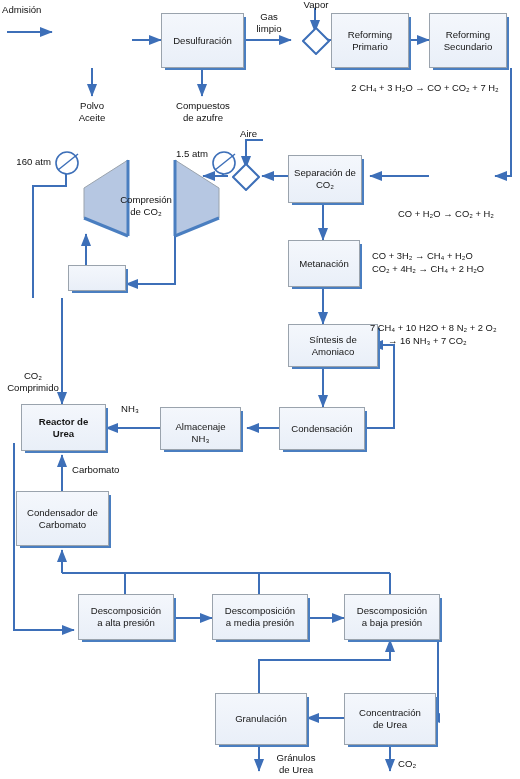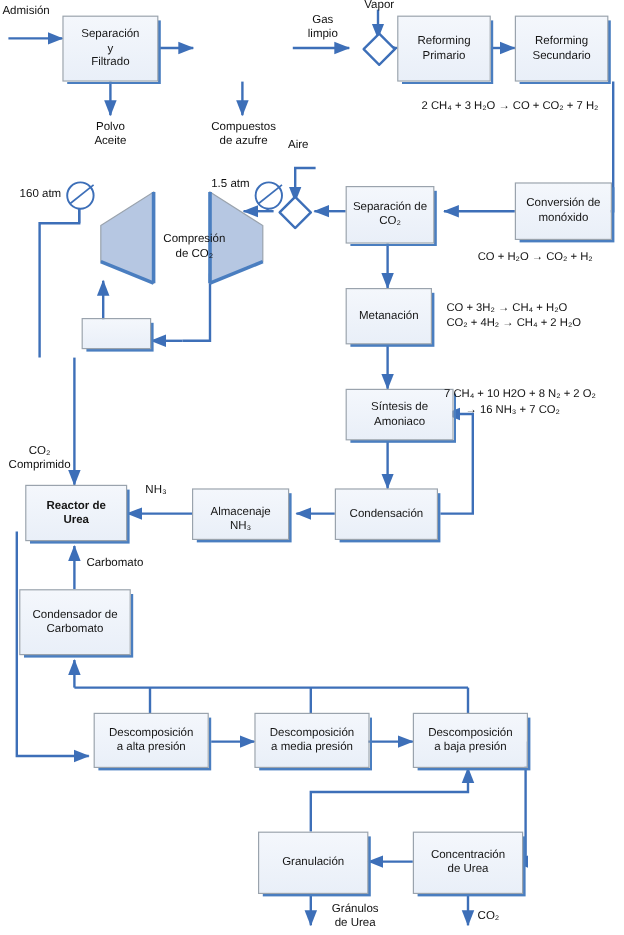--- a/index.html
+++ b/index.html
@@ -125,41 +125,35 @@
 
     <g stroke="#3d6fb8" stroke-width="2" fill="none" marker-end="url(#ah)">
       <path d="M86,270 V234"></path>
     </g>
 
     <g stroke="#3d6fb8" stroke-width="2" fill="none" marker-end="url(#ah)">
       <path d="M152,284 H126"></path>
     </g>
   </svg>
 
-  <div class="box" style="left:52px;top:13px;width:80px;height:55px;">
-    <span style="white-space: pre-line;">Separación
-y
-Filtrado</span>
-  </div>
-
+
+  <div class="box" style="left:161px;top:13px;width:83px;height:55px;">
+    <span>Desulfuración</span>
+  </div>
 
   <div class="box" style="left:331px;top:13px;width:78px;height:55px;">
     <span style="white-space: pre-line;">Reforming
 Primario</span>
   </div>
 
   <div class="box" style="left:429px;top:13px;width:78px;height:55px;">
     <span style="white-space: pre-line;">Reforming
 Secundario</span>
   </div>
 
-  <div class="box" style="left:429px;top:152px;width:81px;height:48px;">
-    <span style="white-space: pre-line;">Conversión de
-monóxido</span>
-  </div>
 
   <div class="box" style="left:288px;top:155px;width:74px;height:48px;">
     <span style="white-space: pre-line;">Separación de
 CO₂</span>
   </div>
 
   <div class="box" style="left:288px;top:240px;width:72px;height:47px;">
     <span>Metanación</span>
   </div>
 
@@ -265,23 +259,23 @@
 Aceite</div>
 
   <div class="lbl c" style="left: 160px; top: 100px; width: 86px; white-space: pre-line;">Compuestos
 de azufre</div>
 
   <div class="lbl c" style="left: 246px; top: 11px; width: 46px; white-space: pre-line;">Gas
 limpio</div>
 
   <div class="lbl c" style="left:290px;top:-1px;width:52px;">Vapor</div>
 
-  <div class="lbl" style="left:240px;top:115px;width:40px;">Aire</div>
-
-  <div class="lbl c" style="left: 130px; top: 194px; width: 64px; white-space: pre-line;">Compresión
+  <div class="lbl" style="left:240px;top:128px;width:40px;">Aire</div>
+
+  <div class="lbl c" style="left: 114px; top: 194px; width: 64px; white-space: pre-line;">Compresión
 de CO₂</div>
 
   <div class="lbl c" style="left: 0px; top: 370px; width: 66px; white-space: pre-line;">CO₂
 Comprimido</div>
 
   <div class="lbl c" style="left:110px;top:403px;width:40px;">NH₃</div>
 
   <div class="lbl" style="left:72px;top:464px;width:72px;">Carbomato</div>
 
   <div class="lbl c" style="left: 265px; top: 752px; width: 62px; white-space: pre-line;">Gránulos

